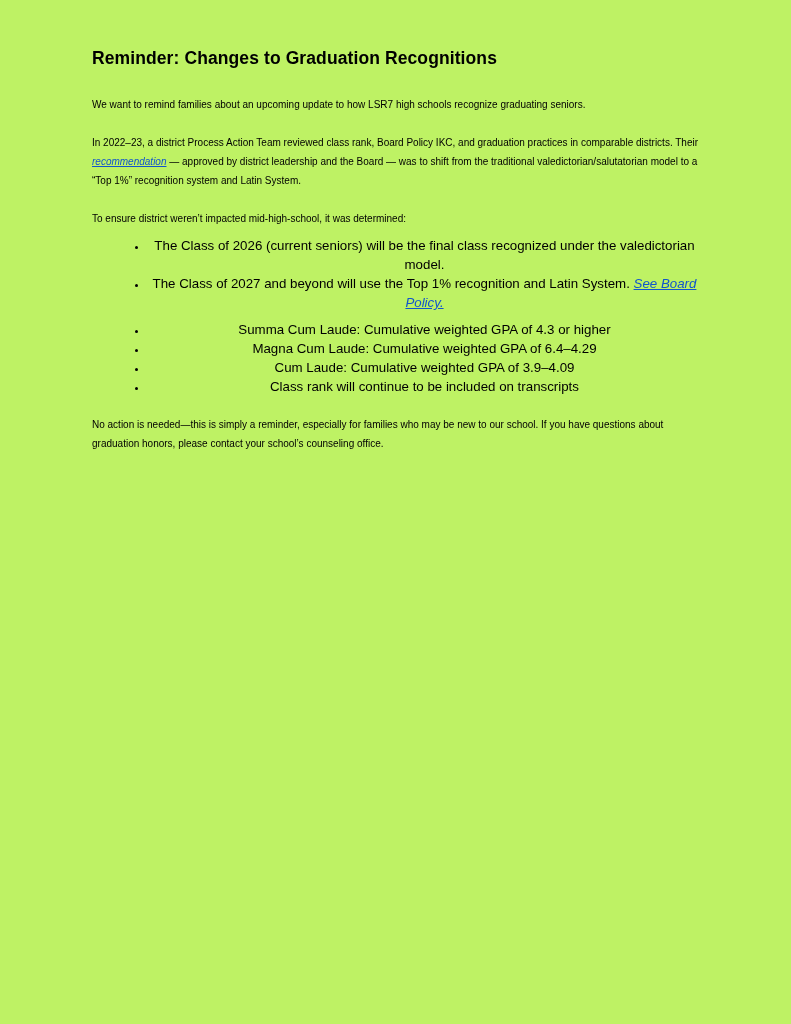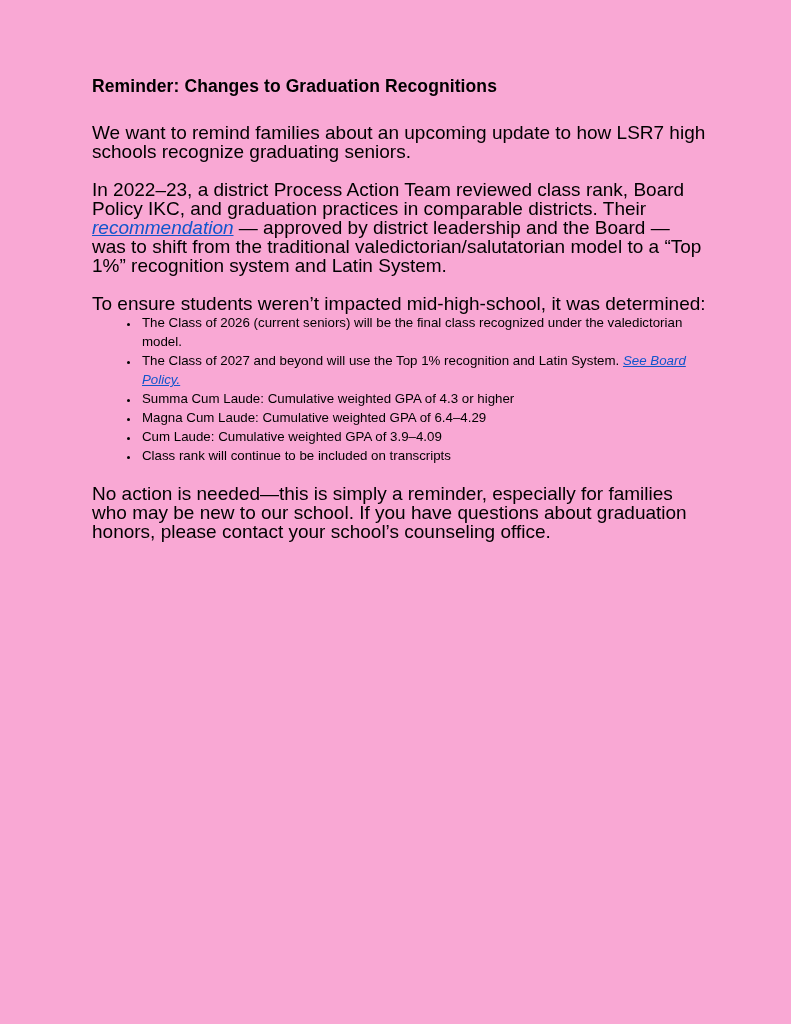--- a/index.html
+++ b/index.html
@@ -11,39 +11,40 @@
     width: 791px;
     height: 1024px;
     overflow: hidden;
     font-family: "Liberation Sans", "DejaVu Sans", sans-serif;
     color: #000000;
   }
   .page {
     box-sizing: border-box;
     width: 791px;
     height: 1024px;
-    background: #f9a8d4;
-    padding: 75px 84px 0 92px;
+    background: #bef264;
+    padding: 47px 84px 0 92px;
   }
   .doc-title {
     font-size: 17.5px;
     line-height: 22px;
     font-weight: bold;
     margin: 0 0 26px 0;
     letter-spacing: 0.1px;
   }
   p {
-    font-size: 19px;
+    font-size: 10px;
     line-height: 19px;
     margin: 19px 0 0 0;
   }
   ul {
-    margin: 0;
+    margin: 8px;
     padding: 0 0 0 48px;
     list-style: disc outside;
+    text-align: center;
   }
   li {
     font-size: 13.3px;
     line-height: 19px;
     padding-left: 2px;
   }
   li::marker {
     font-size: 11px;
   }
   a {
@@ -57,21 +58,21 @@
 <body>
 
 <div class="page">
 
   <h1 class="doc-title">Reminder: Changes to Graduation Recognitions</h1>
 
   <p><span>We want to remind families about an upcoming update to how LSR7 high schools recognize graduating seniors.</span></p>
 
   <p><span>In 2022–23, a district Process Action Team reviewed class rank, Board Policy IKC, and graduation practices in comparable districts. Their </span><a>recommendation</a><span> — approved by district leadership and the Board — was to shift from the traditional valedictorian/salutatorian model to a “Top 1%” recognition system and Latin System.</span></p>
 
-  <p><span>To ensure students weren’t impacted mid-high-school, it was determined:</span></p>
+  <p><span>To ensure district weren’t impacted mid-high-school, it was determined:</span></p>
 
   <ul>
     <li><span>The Class of 2026 (current seniors) will be the final class recognized under the valedictorian model.</span></li>
     <li><span>The Class of 2027 and beyond will use the Top 1% recognition and Latin System. </span><a>See Board Policy.</a></li>
   </ul>
 
 
   <ul>
     <li><span>Summa Cum Laude: Cumulative weighted GPA of 4.3 or higher</span></li>
     <li><span>Magna Cum Laude: Cumulative weighted GPA of 6.4–4.29</span></li>

